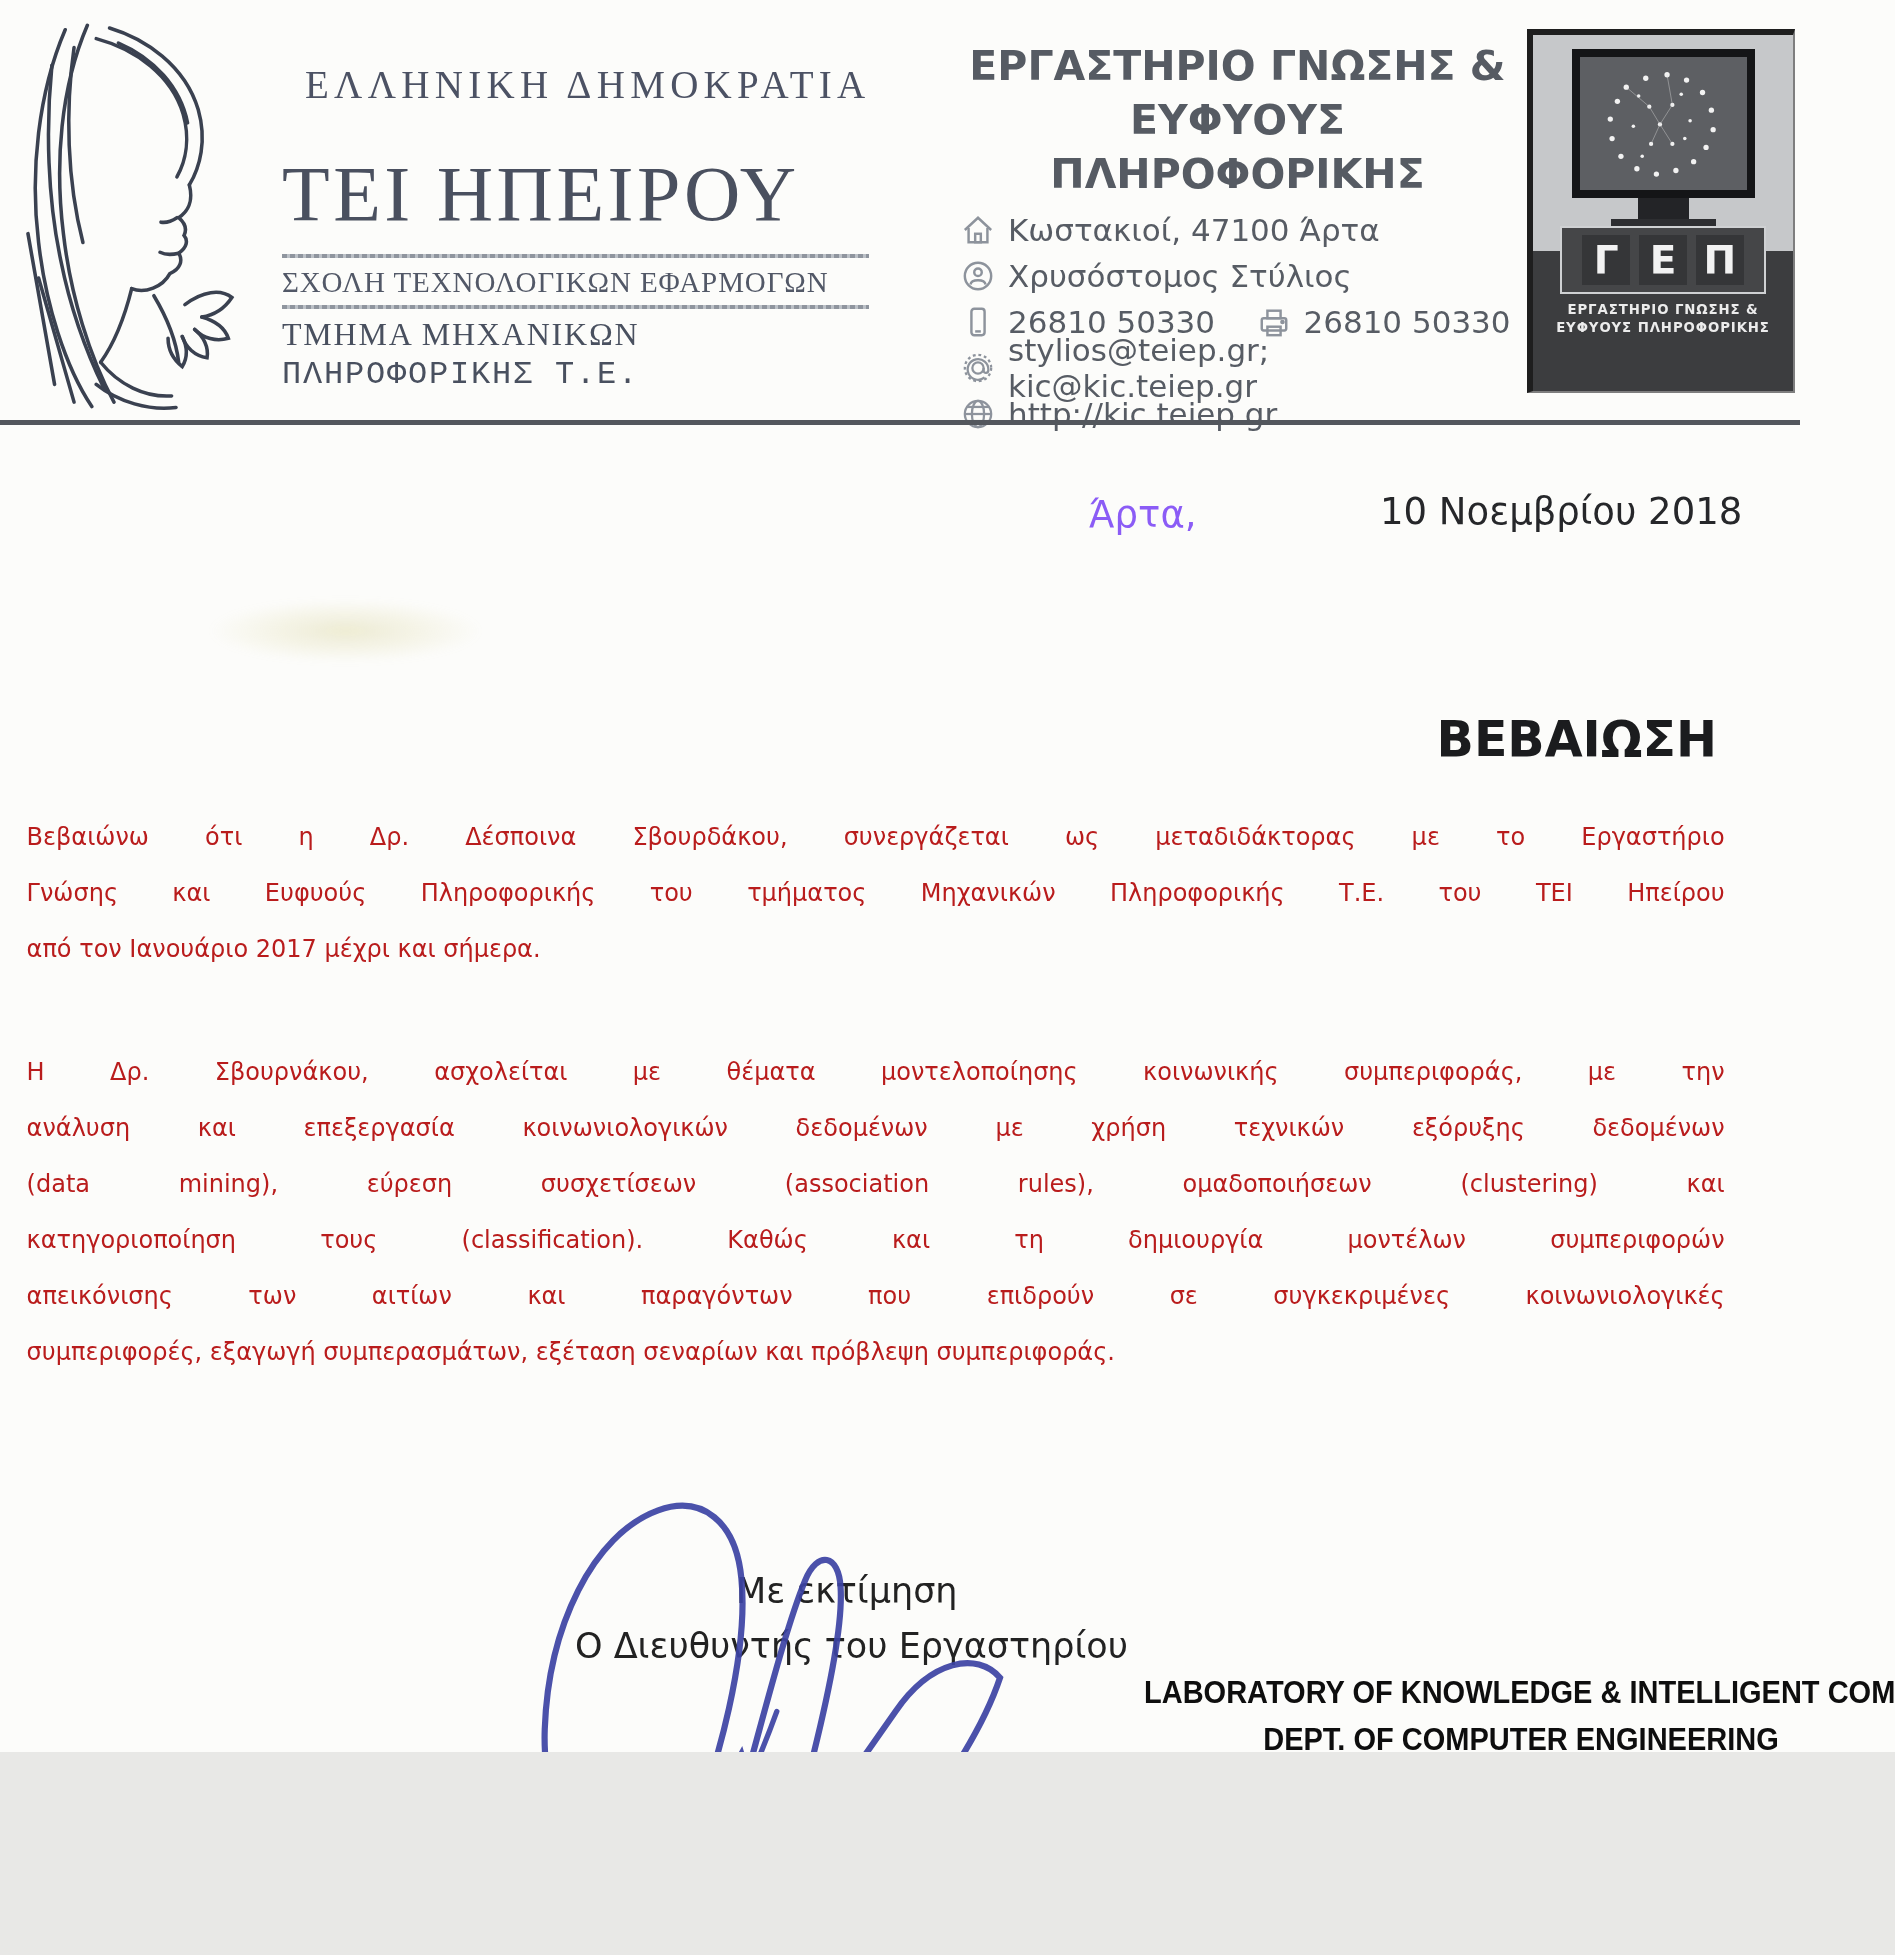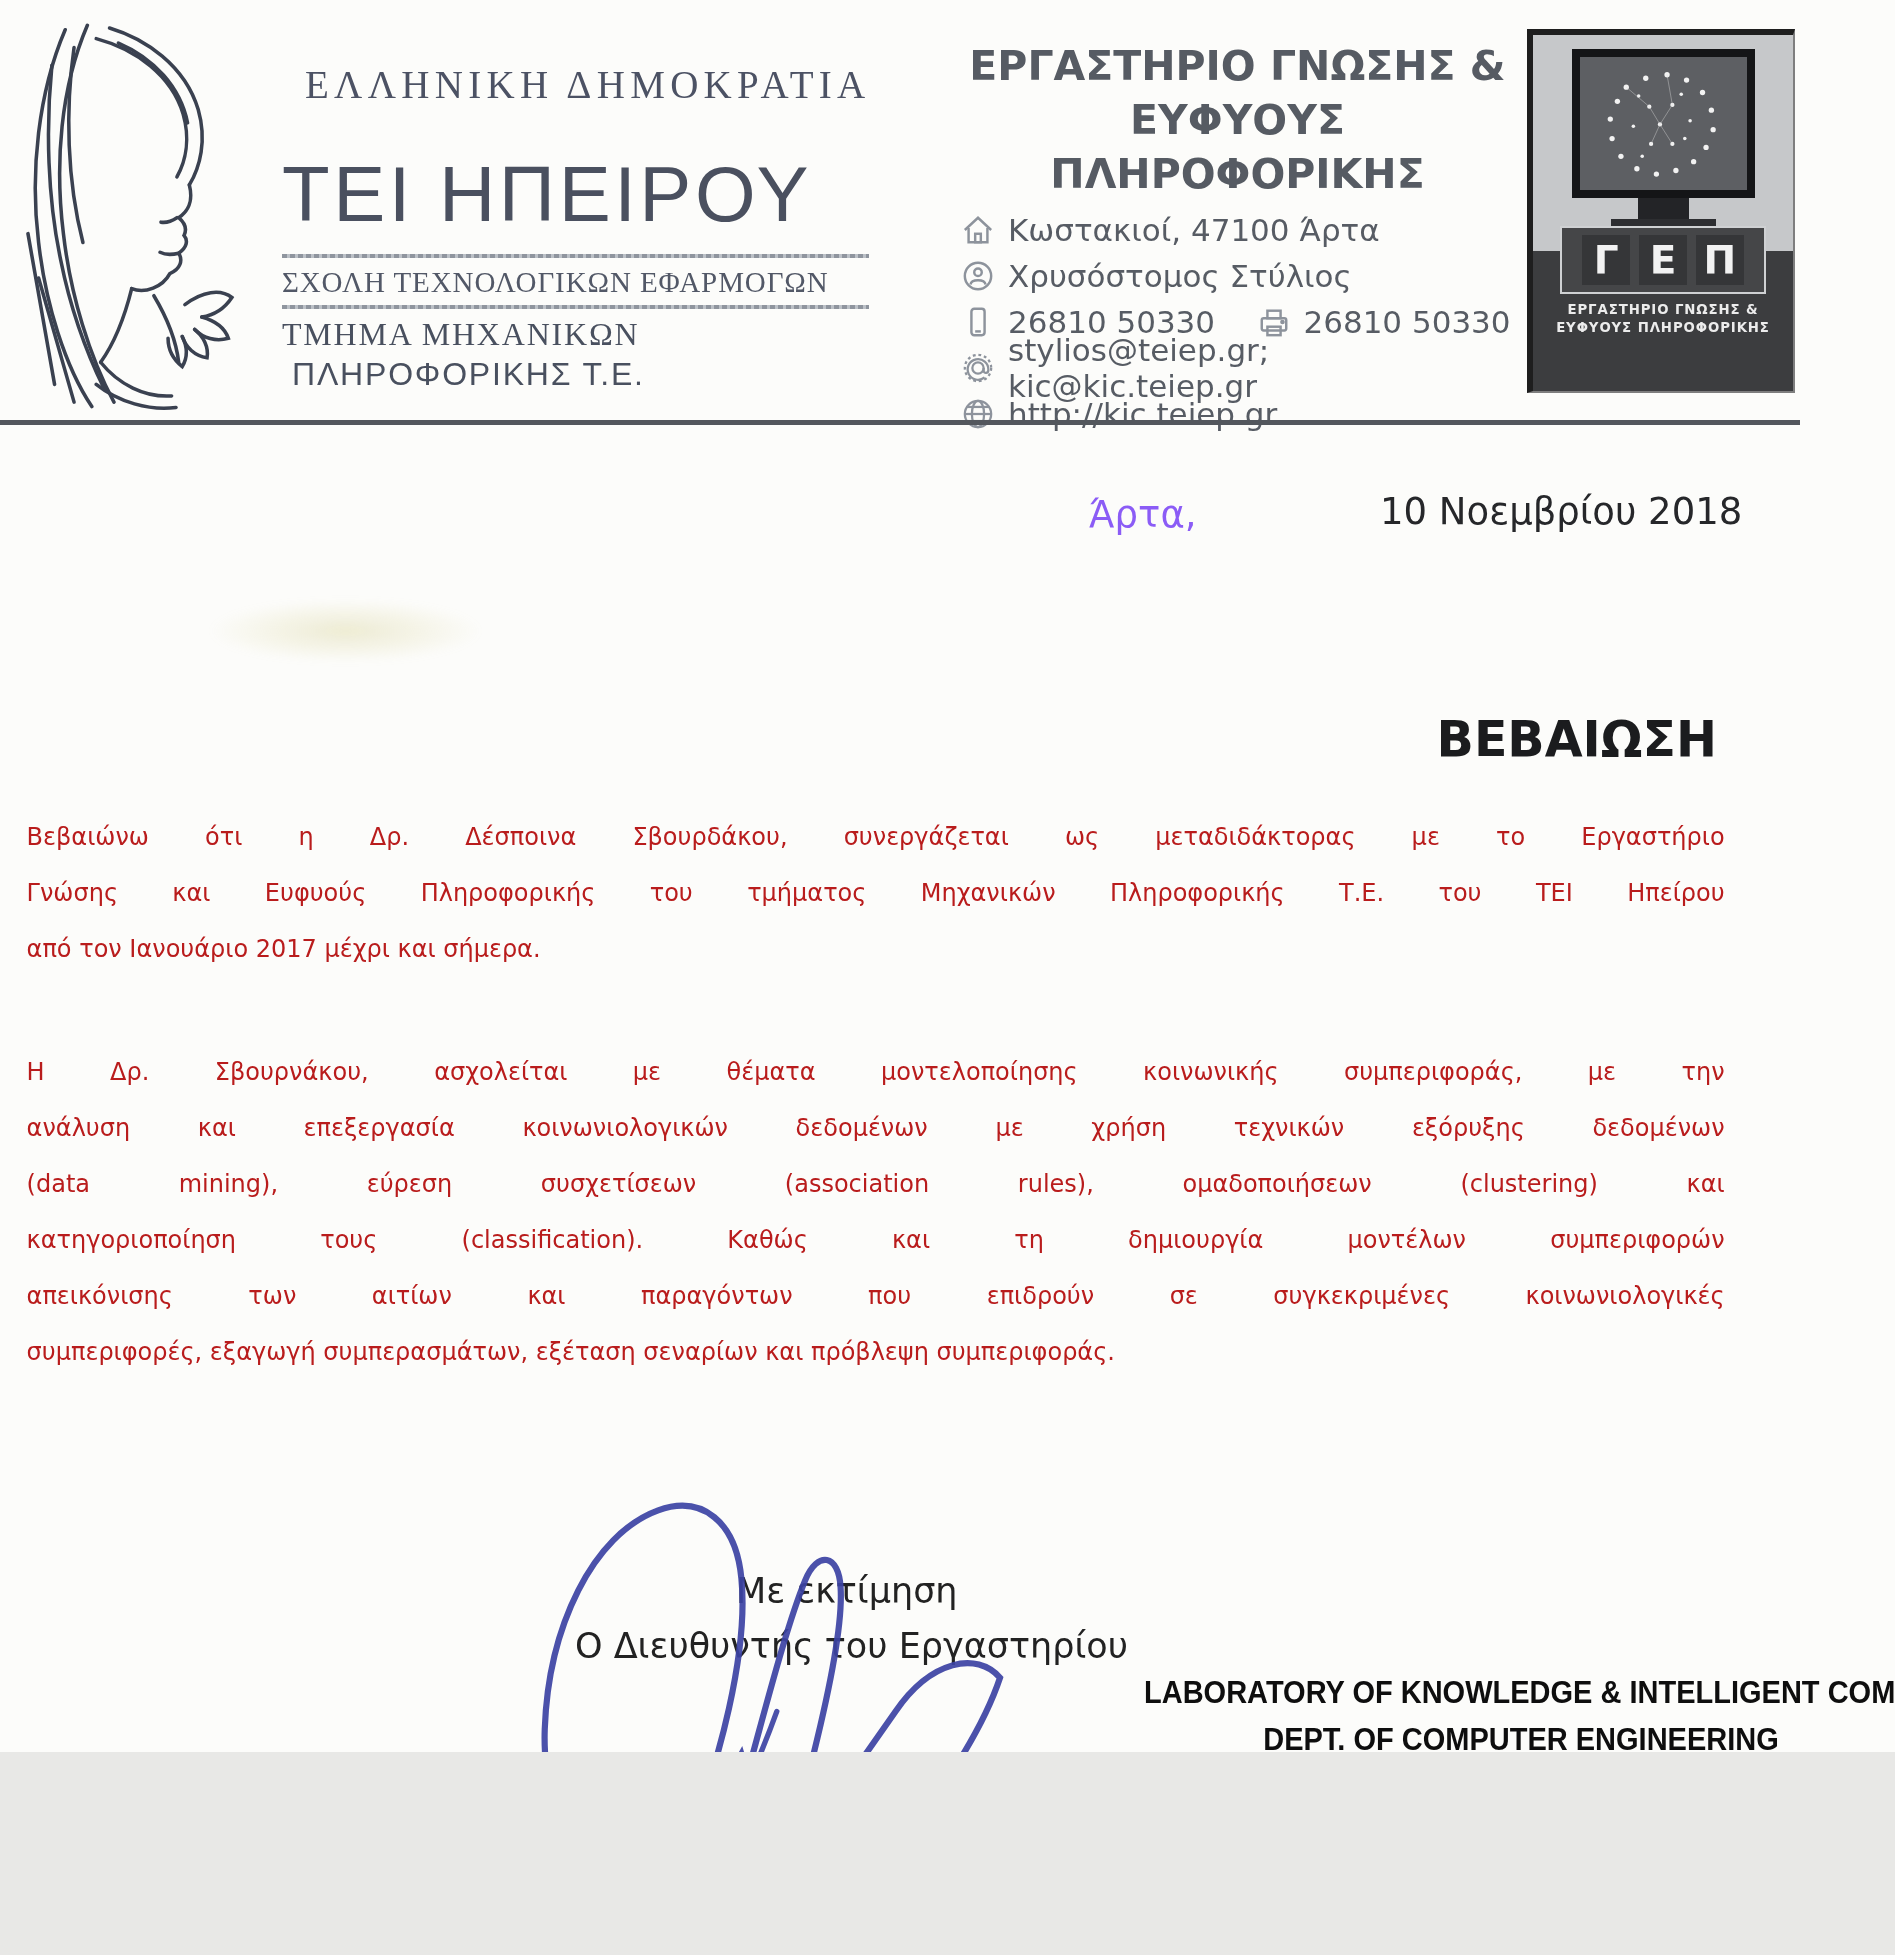--- a/index.html
+++ b/index.html
@@ -14,42 +14,42 @@
   }
   
   .emblem{position:absolute;left:12.4px;top:12.4px;width:266px;height:399px;}
   .country{
     position:absolute;left:305px;top:62px;
     font-family:"Liberation Serif","DejaVu Serif",serif;
     font-size:39px;letter-spacing:5.3px;color:#4c5264;
   }
   .institution{
     position:absolute;left:282px;top:149px;
-    font-family:Liberation Sans, sans-serif;
+    font-family:Liberation Serif, serif;
     font-size:78px;letter-spacing:3.5px;color:#4a505f;
   }
   .hrule{
     position:absolute;left:282px;width:587px;height:4.4px;
     background:repeating-linear-gradient(90deg,#8f959e 0 5.3px,#bcc1c7 5.3px 8px);
   }
   .rule1{top:254px;}
   .rule2{top:305px;}
   .school{
     position:absolute;left:282px;top:266px;
     font-family:"Liberation Serif","DejaVu Serif",serif;
     font-size:29px;letter-spacing:0.9px;color:#525867;text-align:right;
   }
   .dept1{
     position:absolute;left:282px;top:316px;
     font-family:"Liberation Serif","DejaVu Serif",serif;
     font-size:32px;letter-spacing:1.8px;color:#49505f;
   }
   .dept2{
-    position:absolute;left:292px;top:356px;
-    font-family:Liberation Sans, sans-serif;
+    position:absolute;left:282px;top:356px;
+    font-family:Liberation Mono, monospace;
     font-size:32px;letter-spacing:1.8px;color:#49505f;
   }
   
   .labblock{position:absolute;left:950px;top:0;width:575px;}
   .labname{
     text-align:center;font-weight:bold;font-size:41px;line-height:54px;
     color:#565b63;letter-spacing:0px;margin-top:39px;
   }
   .contacts{margin-top:6px;padding-left:10.6px;}
   .crow{display:flex;align-items:center;height:46px;color:#575c64;font-size:31px;}

